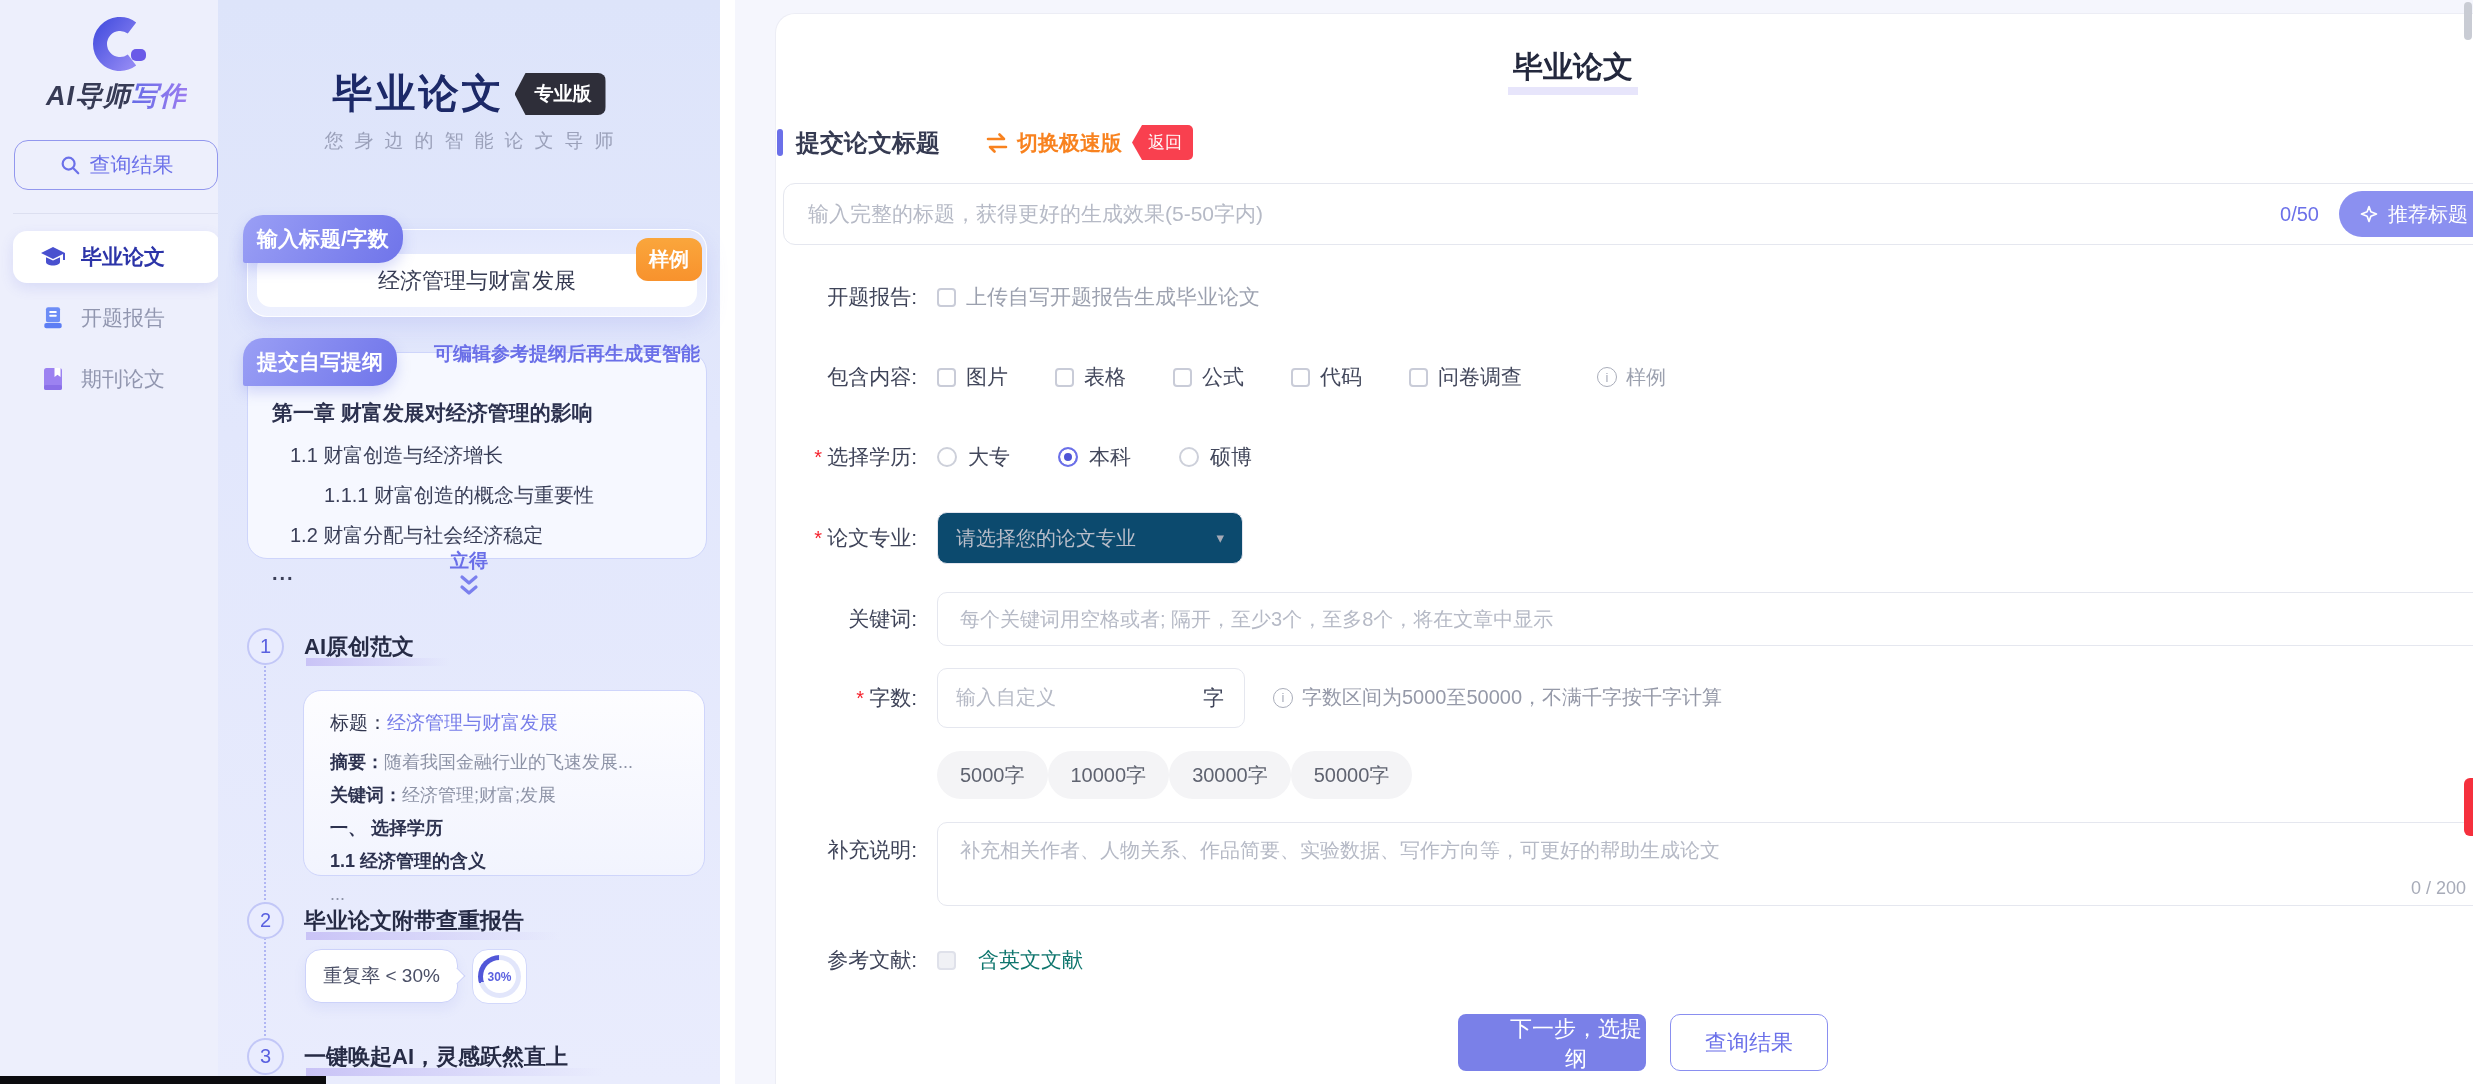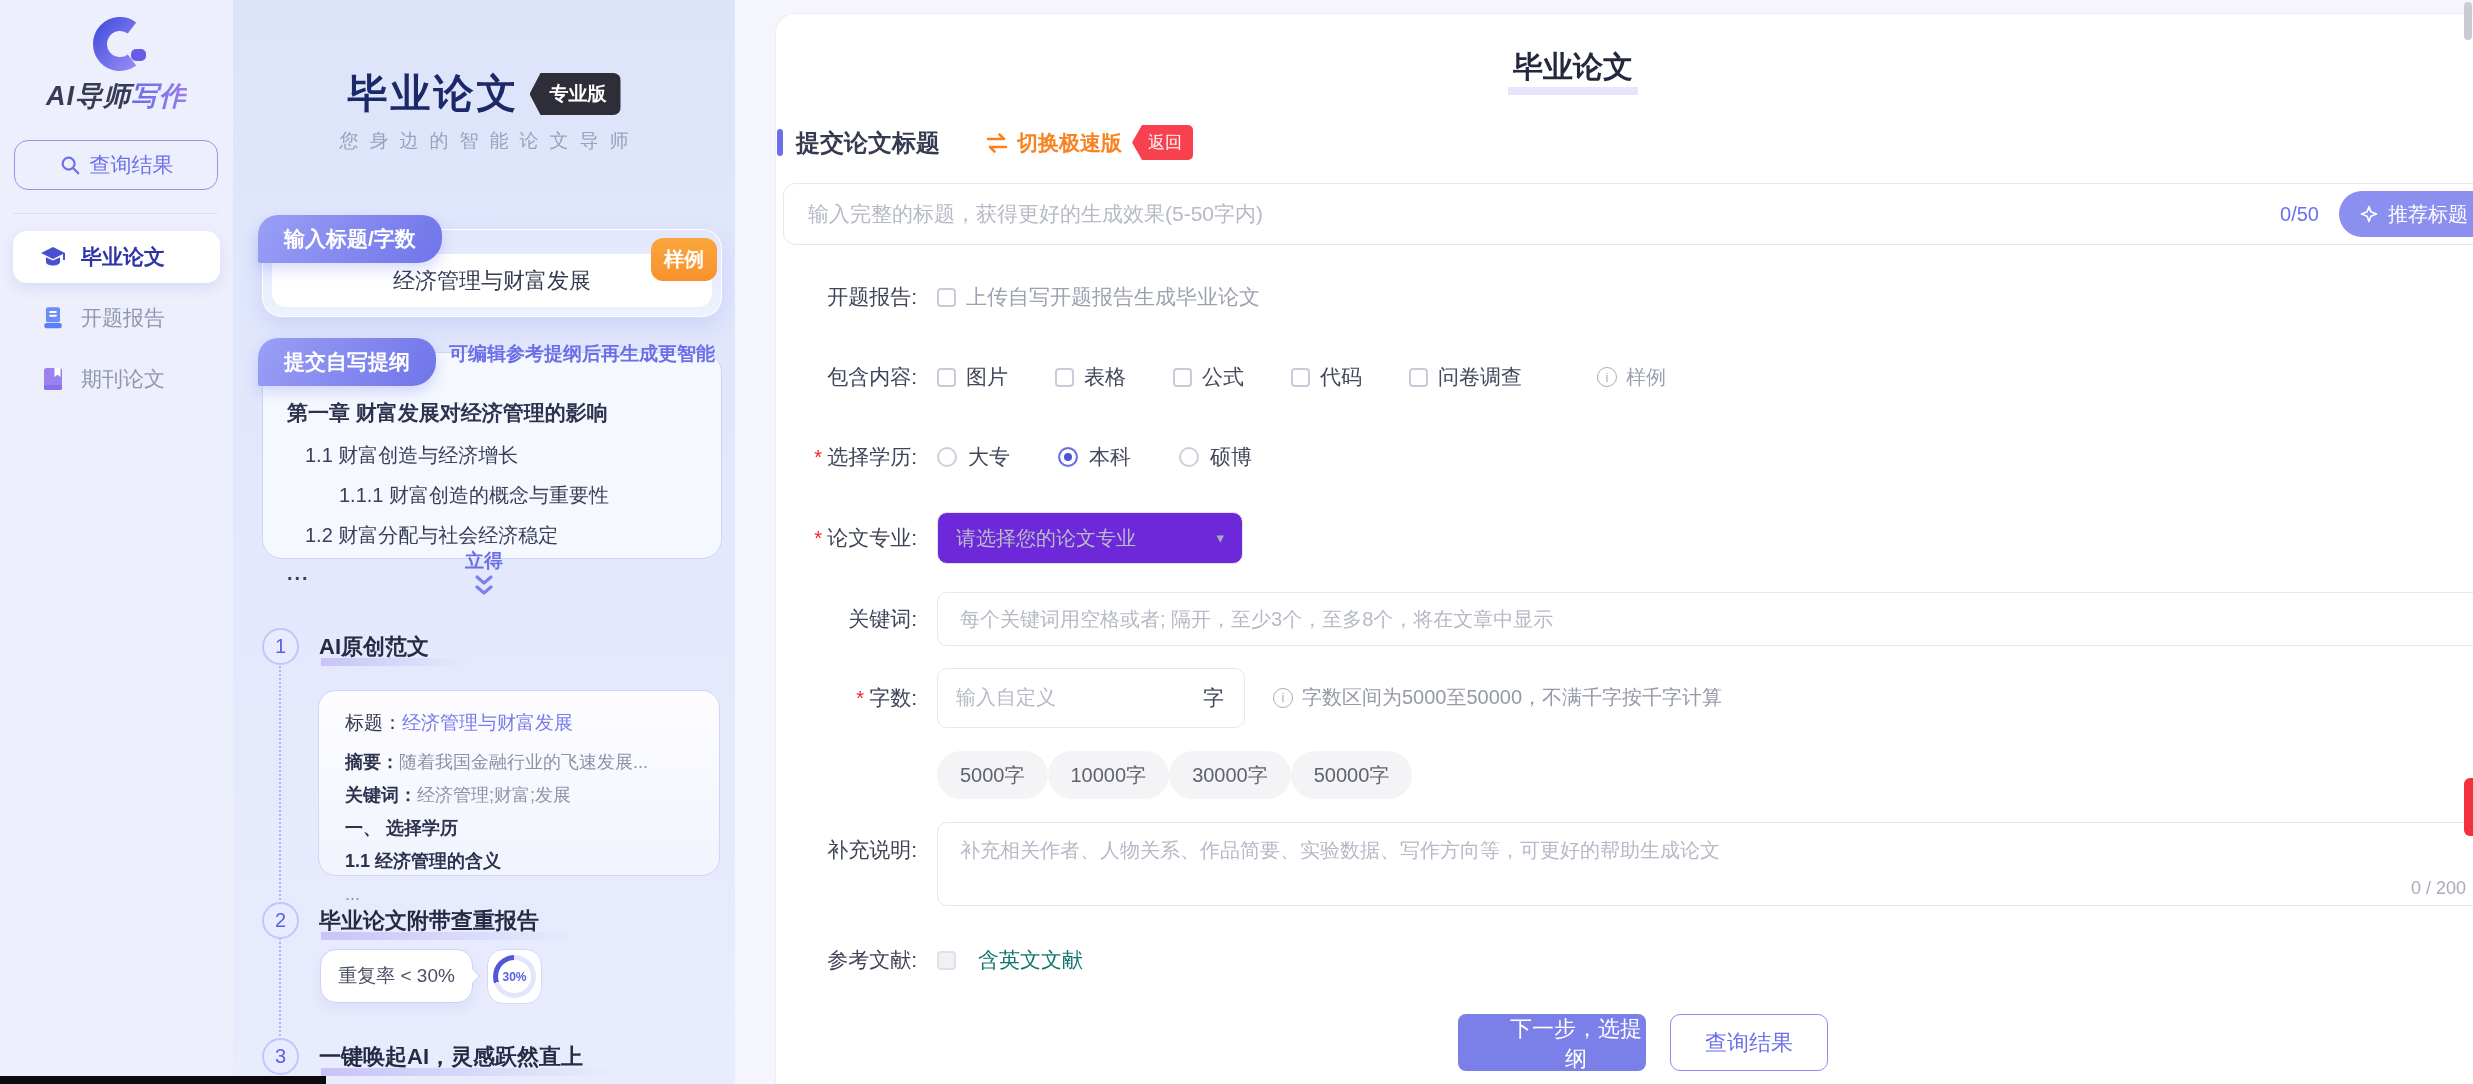--- a/index.html
+++ b/index.html
@@ -17,32 +17,32 @@
     background:transparent; color:#6b70e9; font-size:21px; display:flex; align-items:center; justify-content:center; gap:9px; cursor:pointer;
     font-family:inherit; }
   .sb1-divider { position:absolute; top:213px; left:13px; width:205px; height:1px; background:#dcdff0; }
   .nav { position:absolute; top:231px; left:13px; width:207px; }
   .nav-item { height:52px; display:flex; align-items:center; gap:14px; padding-left:26px; font-size:21px; color:#9196af;
     border-radius:14px; margin-bottom:9px; cursor:pointer; }
   .nav-item.active { background:#fff; color:#2c34a8; font-weight:700; box-shadow:0 5px 14px rgba(90,100,220,.14); }
   .nav-ic { width:28px; display:flex; justify-content:center; }
 
   
-  .sb2 { position:absolute; left:233px; top:0; width:502px; height:100%;
+  .sb2 { position:absolute; left:218px; top:0; width:502px; height:100%;
     background:linear-gradient(180deg,#dde4fa 0%,#e2e7fc 40%,#e9ecfd 100%); }
   .promo-head { position:absolute; top:66px; left:0; width:100%; text-align:center; }
   .promo-title { display:inline-block; font-size:40px; font-weight:800; color:#1c2968; letter-spacing:3px; }
   .pro-badge { display:inline-block; margin-left:10px; transform:translateY(-7px); background:#2e2e39; color:#fff;
     font-size:19px; font-weight:700; padding:8px 14px 8px 20px; border-radius:8px;
     clip-path:polygon(11px 0,100% 0,100% 100%,11px 100%,0 50%); }
   .promo-sub { position:absolute; top:128px; left:0; width:100%; text-align:center; color:#9ba1ba; font-size:19px; letter-spacing:11px; text-indent:11px; }
 
   .pcard { position:absolute; left:29px; width:460px; border-radius:20px; }
   .ptab { position:absolute; top:-15px; left:-5px; background:linear-gradient(120deg,#9a9ff5,#6f74ea);
-    color:#fff; font-size:21px; font-weight:700; padding:10px 26px; border-radius:20px 20px 24px 2px;
+    color:#fff; font-size:21px; font-weight:700; padding:10px 14px; border-radius:20px 20px 24px 2px;
     box-shadow:0 6px 14px rgba(100,110,230,.25); z-index:2; }
   .pcard1 { top:229px; height:88px; background:linear-gradient(180deg,#e2e7fd,#eef1fe); border:1px solid rgba(255,255,255,.9);
     box-shadow:0 10px 22px rgba(110,120,230,.16); }
   .pcard1-inner { position:absolute; left:9px; right:9px; top:24px; bottom:9px; background:#fff; border-radius:14px;
     display:flex; align-items:center; justify-content:center; font-size:22px; color:#363b52; }
   .sample-badge { position:absolute; top:-16px; right:-5px; background:linear-gradient(180deg,#faa63c,#f8922d); color:#fff;
     font-size:20px; font-weight:700; padding:8px 13px; border-radius:12px; z-index:3; }
   .pcard2 { top:352px; height:207px; background:rgba(250,251,255,.82); border:1px solid #ced5fb; }
   .ptab-hint { position:absolute; top:-12px; right:6px; color:#6a6fe8; font-weight:700; font-size:19px; z-index:2; }
   .outline { position:absolute; left:24px; top:46px; right:16px; color:#3a3f58; }
@@ -123,21 +123,21 @@
 
   .row-open { top:281px; height:32px; }
   .row-include { top:361px; height:32px; }
   .row-degree { top:441px; height:32px; }
   .row-major { top:512px; height:52px; }
   .row-keywords { top:592px; height:54px; }
   .row-words { top:670px; height:55px; }
   .row-notes { top:822px; height:84px; align-items:flex-start; }
   .row-refs { top:944px; height:32px; }
 
-  .select-box { width:306px; height:52px; border:1px solid #e3e5ee; border-radius:10px; background:#6d28d9; display:flex;
+  .select-box { width:306px; height:52px; border:1px solid #e3e5ee; border-radius:10px; background:#0c4a6e; display:flex;
     align-items:center; padding:0 18px; cursor:pointer; }
   .sel-ph { flex:1; color:#b9bdc9; font-size:20px; }
   .caret { color:#a6aab6; font-size:15px; }
   .wide-input { width:1548px; height:54px; border:1px solid #e5e7ef; border-radius:10px; background:#fff; outline:none;
     font-size:20px; padding:0 22px; color:#333; font-family:inherit; }
   .words-box { width:308px; height:60px; border:1px solid #e5e7ef; border-radius:10px; background:#fff; display:flex; align-items:center; }
   .words-input { flex:1; min-width:0; border:none; outline:none; font-size:20px; padding:0 18px; color:#333; background:transparent; font-family:inherit; }
   .suffix { color:#3f4459; font-size:21px; padding-right:20px; flex:none; }
   .hint { margin-left:28px; color:#9599a8; font-size:20px; display:flex; align-items:center; gap:9px; white-space:nowrap; }
   .info-ic { width:20px; height:20px; border:1.5px solid #a9adba; border-radius:50%; color:#a9adba; font-size:13px;

